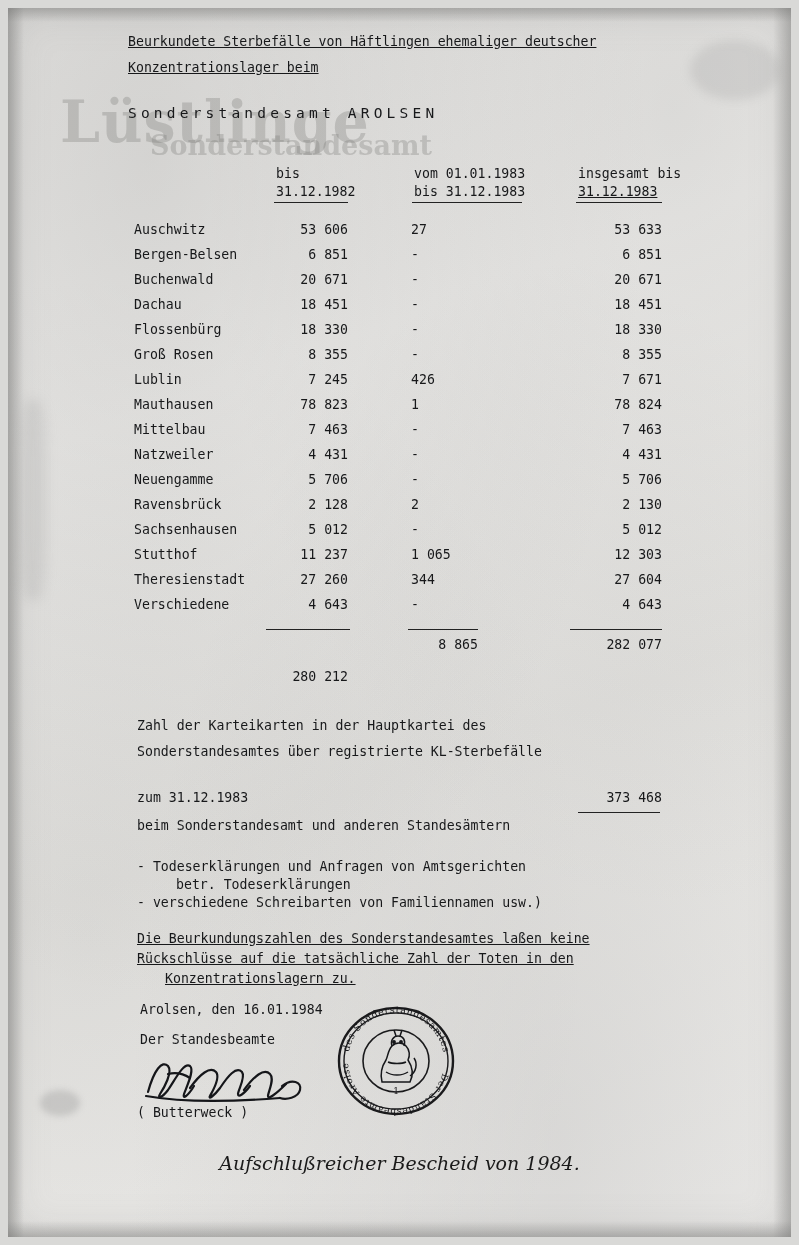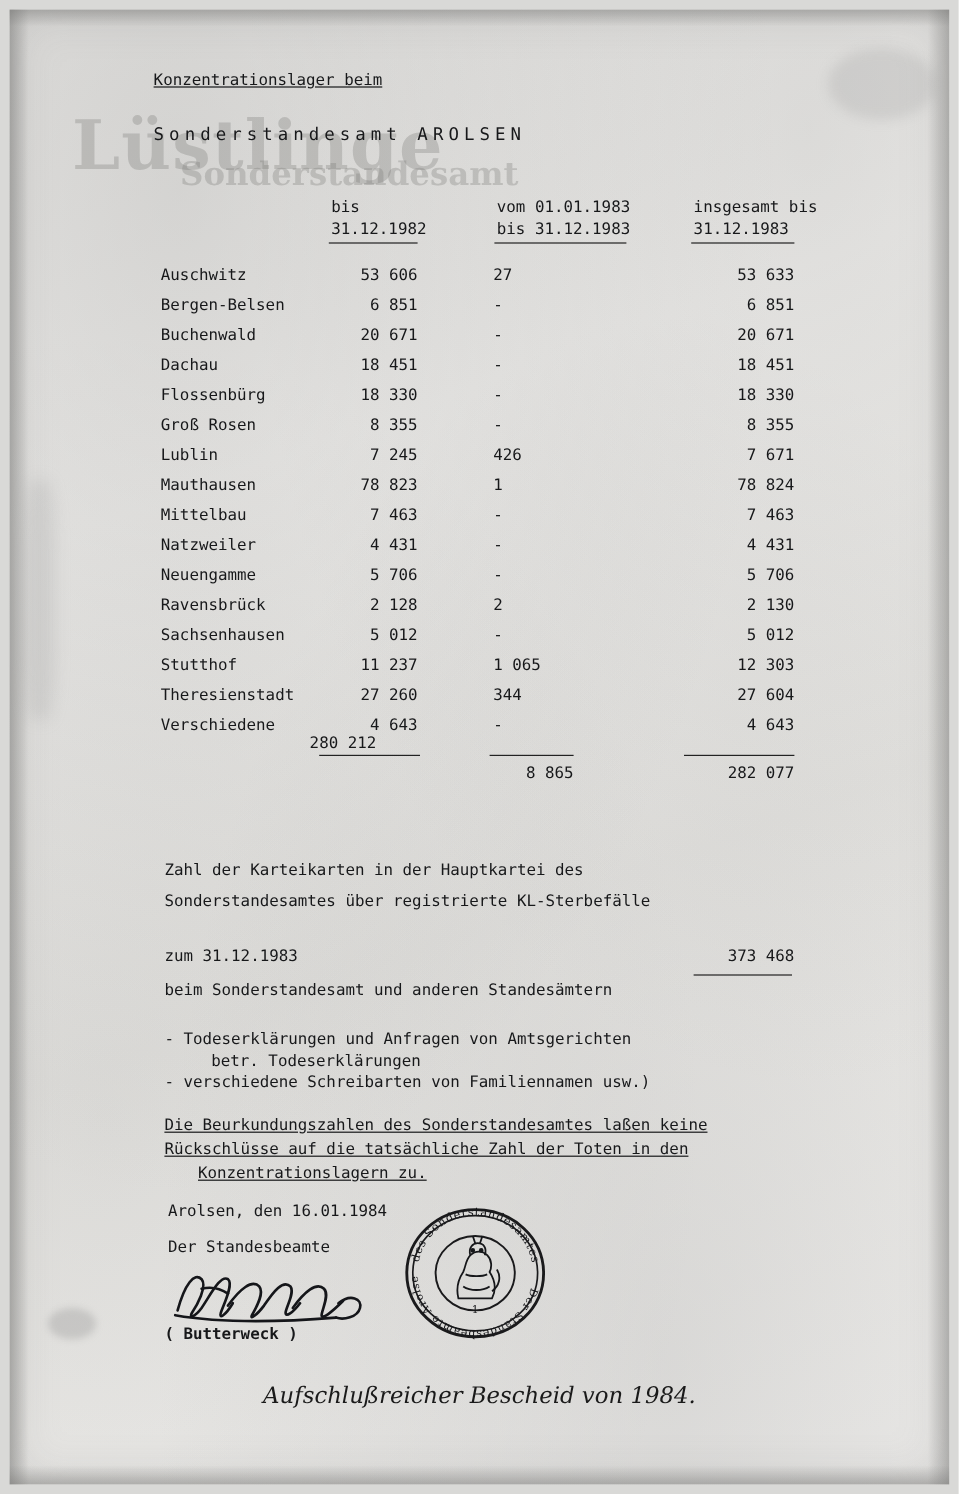--- a/index.html
+++ b/index.html
@@ -76,21 +76,21 @@
   #hdr1 { left: 128px; top: 34px; }
   #hdr2 { left: 128px; top: 60px; }
   #hdr3 { left: 128px; top: 105px; font-size: 14.5px; }
 
   
   #ch1a { left: 276px; top: 166px; }
   #ch1b { left: 276px; top: 184px; }
   #ch2a { left: 414px; top: 166px; }
   #ch2b { left: 414px; top: 184px; }
   #ch3a { left: 578px; top: 166px; }
-  #ch3b { left: 578px; top: 184px; }
+  #ch3b { left: 578px; top: 184px; text-decoration: underline; }
 
   .rule {
     position: absolute;
     background: #222;
     height: 1px;
   }
   #r1 { left: 274px; top: 202px; width: 74px; }
   #r2 { left: 412px; top: 202px; width: 110px; }
   #r3 { left: 576px; top: 202px; width: 86px; }
 
@@ -98,21 +98,21 @@
   .row-label { left: 134px; }
   .col1 { left: 258px; width: 90px; text-align: right; }
   .col2 { left: 411px; width: 122px; text-align: left; }
   .col3 { left: 560px; width: 102px; text-align: right; }
 
   
   #tr1 { left: 266px; top: 629px; width: 84px; }
   #tr2 { left: 408px; top: 629px; width: 70px; }
   #tr3 { left: 570px; top: 629px; width: 92px; }
 
-  #tot-l1 { left: 258px; width: 90px; top: 612px; }
+  #tot-l1 { left: 258px; width: 90px; text-align: right; top: 669px; }
   #tot-l2 { left: 400px; width: 78px; text-align: right; top: 637px; }
   #tot-l3 { left: 560px; width: 102px; text-align: right; top: 637px; }
 
   
   #p1a { left: 137px; top: 718px; }
   #p1b { left: 137px; top: 744px; }
   #p1c { left: 137px; top: 770px; margin-top: 48px; }
   #p1d { left: 137px; top: 790px; }
   #p1num { left: 560px; top: 790px; width: 102px; text-align: right; }
   #r-373 { left: 578px; top: 812px; width: 82px; }
@@ -121,21 +121,21 @@
   #p2b { left: 137px; top: 859px; }
   #p2c { left: 176px; top: 877px; }
   #p2d { left: 137px; top: 895px; }
 
   #p3a { left: 137px; top: 931px; }
   #p3b { left: 137px; top: 951px; }
   #p3c { left: 137px; top: 971px; padding-left: 28px; }
 
   #sig-date { left: 140px; top: 1002px; }
   #sig-role { left: 140px; top: 1032px; }
-  #sig-name { left: 137px; top: 1105px; font-weight: bold; }
+  #sig-name { left: 137px; top: 1105px; }
 
   
   #signature {
     position: absolute;
     left: 140px; top: 1048px;
     width: 200px; height: 60px;
   }
   
   #stamp {
     position: absolute;
@@ -174,20 +174,21 @@
 <div id="page">
   <div id="paper"></div>
   <div class="spot" id="sp2"></div>
   <div class="spot" id="sp3"></div>
 
   <div class="ghost" id="ghost1">Lüstlinge</div>
   <div class="ghost" id="ghost2">Sonderstandesamt</div>
 
   <div id="content">
 
+    <div class="t u" id="hdr1">Beurkundete Sterbefälle von Häftlingen ehemaliger deutscher</div>
     <div class="t u" id="hdr2">Konzentrationslager beim</div>
     <div class="t sp" id="hdr3">Sonderstandesamt AROLSEN</div>
 
     <div class="t" id="ch1a">bis</div>
     <div class="t" id="ch1b">31.12.1982</div>
     <div class="t" id="ch2a">vom 01.01.1983</div>
     <div class="t" id="ch2b">bis 31.12.1983</div>
     <div class="t" id="ch3a">insgesamt bis</div>
     <div class="t" id="ch3b">31.12.1983</div>
 

